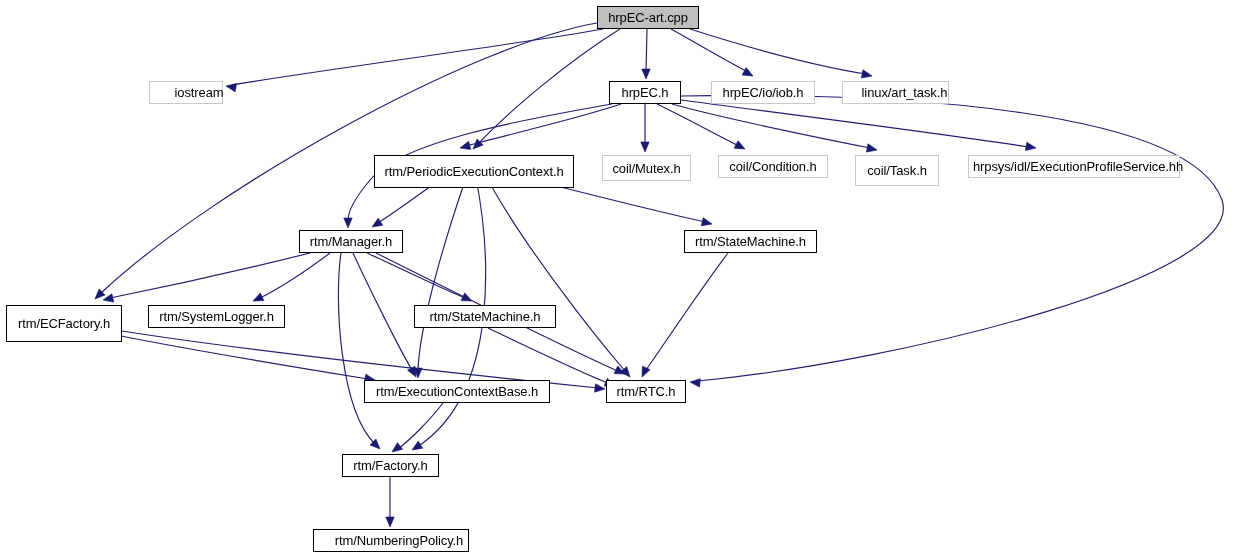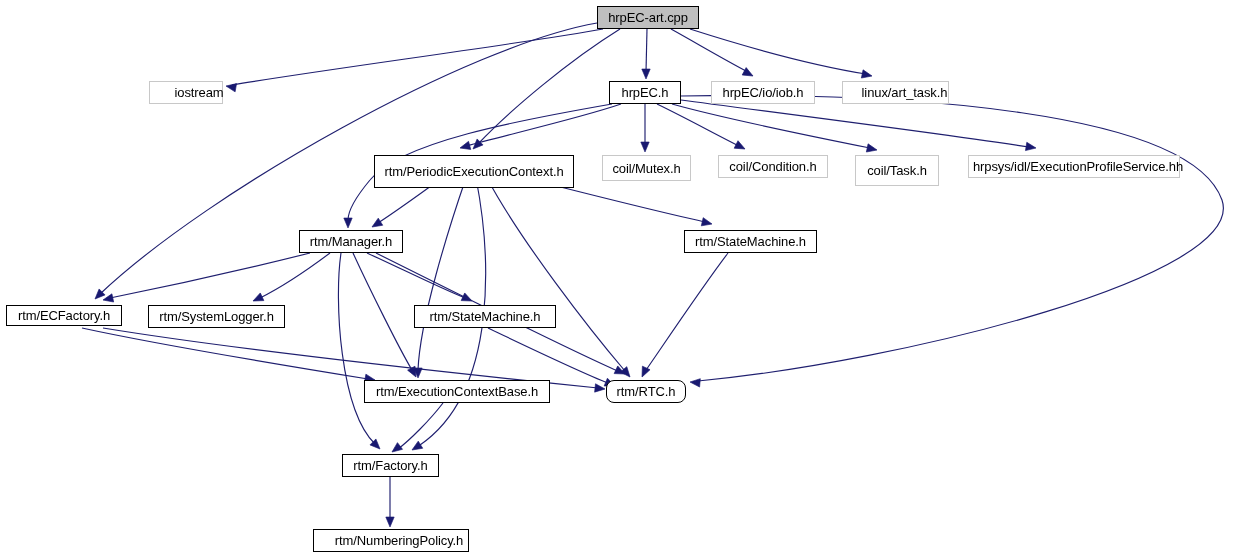--- a/index.html
+++ b/index.html
@@ -160,33 +160,33 @@
       </div>
       <div class="node-box external" style="left: 968px; top: 155px; width: 212px; height: 23px; border-color: rgb(200, 200, 200); padding-left: 8px;">
         <span class="node-label">hrpsys/idl/ExecutionProfileService.hh</span>
       </div>
       <div class="node-box" style="left: 299px; top: 230px; width: 104px; height: 23px; border-color: rgb(0, 0, 0);">
         <span class="node-label">rtm/Manager.h</span>
       </div>
       <div class="node-box" style="left: 684px; top: 230px; width: 133px; height: 23px; border-color: rgb(0, 0, 0);">
         <span class="node-label">rtm/StateMachine.h</span>
       </div>
-      <div class="node-box" style="left: 6px; top: 305px; width: 116px; height: 21px; border-color: rgb(0, 0, 0);">
+      <div class="node-box" style="left: 6px; top: 305px; width: 116px; height: 37px; border-color: rgb(0, 0, 0);">
         <span class="node-label">rtm/ECFactory.h</span>
       </div>
       <div class="node-box" style="left: 148px; top: 305px; width: 137px; height: 23px; border-color: rgb(0, 0, 0);">
         <span class="node-label">rtm/SystemLogger.h</span>
       </div>
       <div class="node-box" style="left: 414px; top: 305px; width: 142px; height: 23px; border-color: rgb(0, 0, 0);">
         <span class="node-label">rtm/StateMachine.h</span>
       </div>
       <div class="node-box" style="left: 364px; top: 380px; width: 186px; height: 23px; border-color: rgb(0, 0, 0); align-items: center;">
         <span class="node-label">rtm/ExecutionContextBase.h</span>
       </div>
-      <div class="node-box" style="left: 606px; top: 380px; width: 80px; height: 23px; border-color: rgb(0, 0, 0); border-radius: 8px;">
+      <div class="node-box" style="left: 606px; top: 380px; width: 80px; height: 23px; border-color: rgb(0, 0, 0);">
         <span class="node-label">rtm/RTC.h</span>
       </div>
       <div class="node-box" style="left: 342px; top: 454px; width: 97px; height: 23px; border-color: rgb(0, 0, 0); align-items: center;">
         <span class="node-label">rtm/Factory.h</span>
       </div>
       <div class="node-box" style="left: 313px; top: 529px; width: 156px; height: 23px; border-color: rgb(0, 0, 0); padding-left: 16px;">
         <span class="node-label">rtm/NumberingPolicy.h</span>
       </div>
     </div>
 </div>

